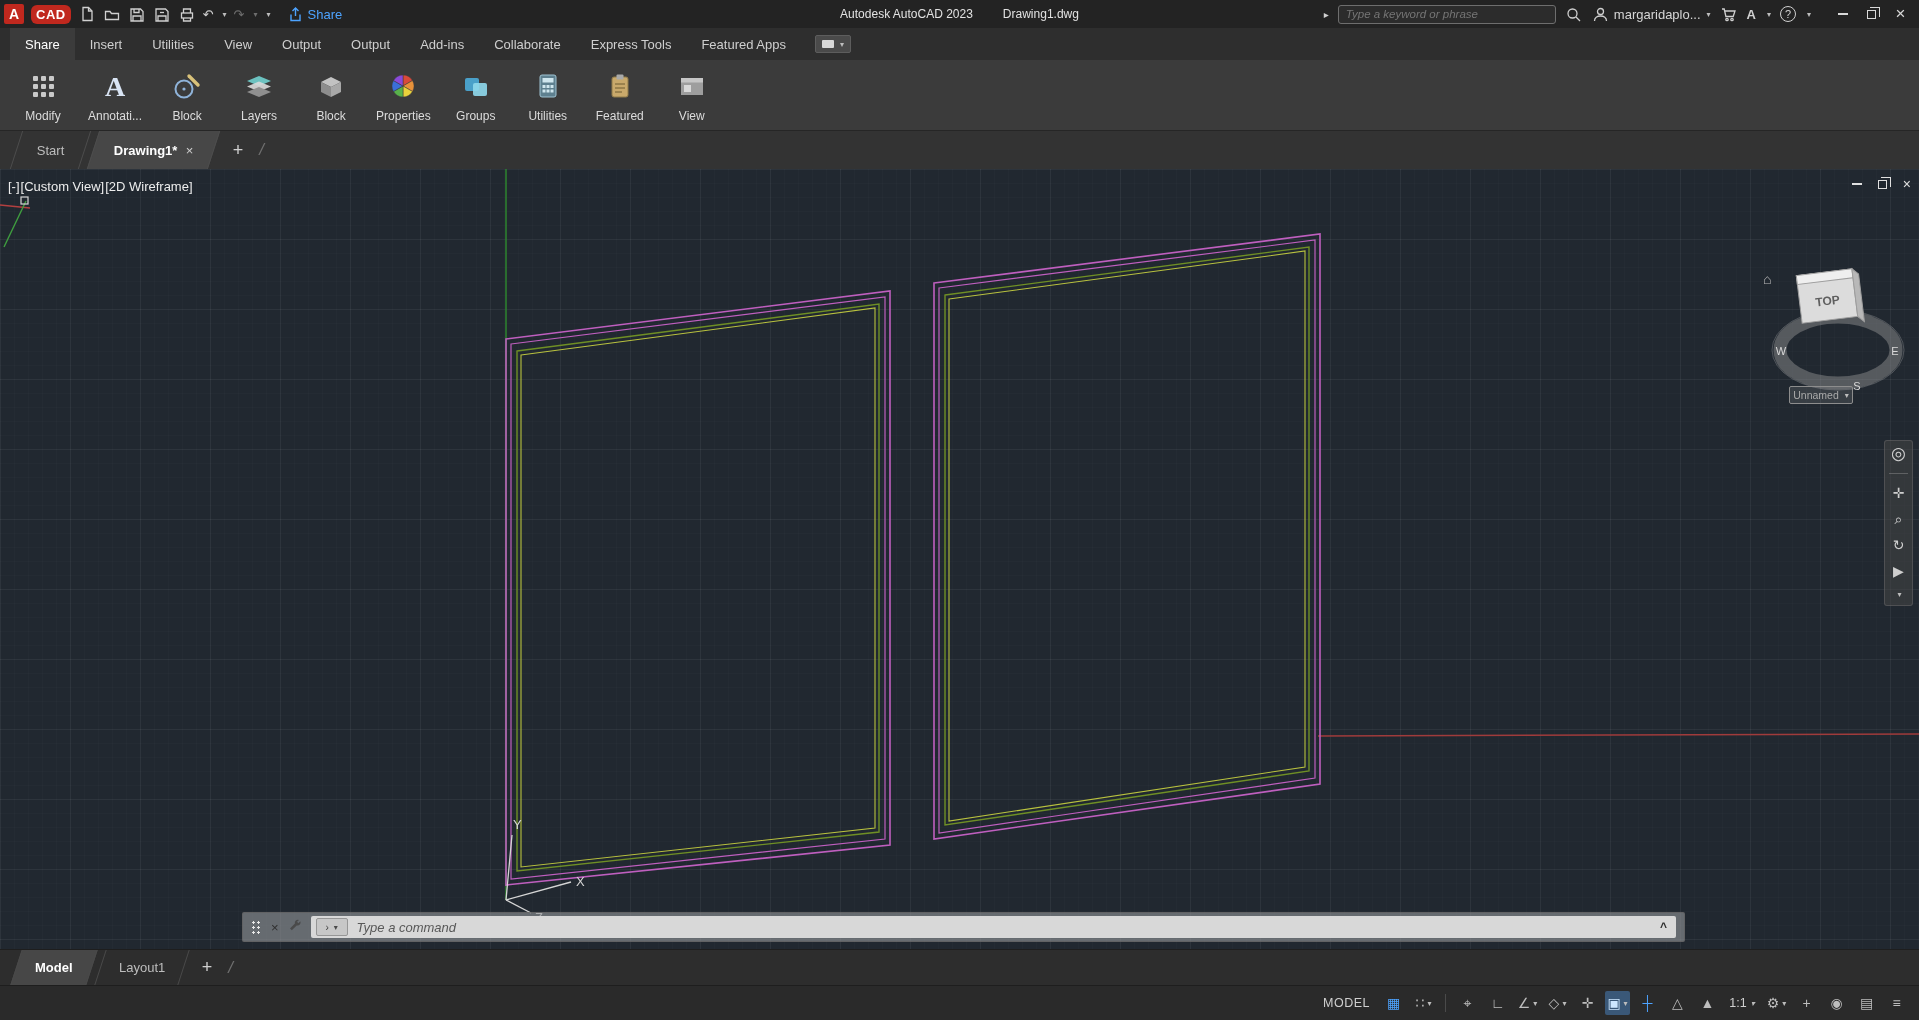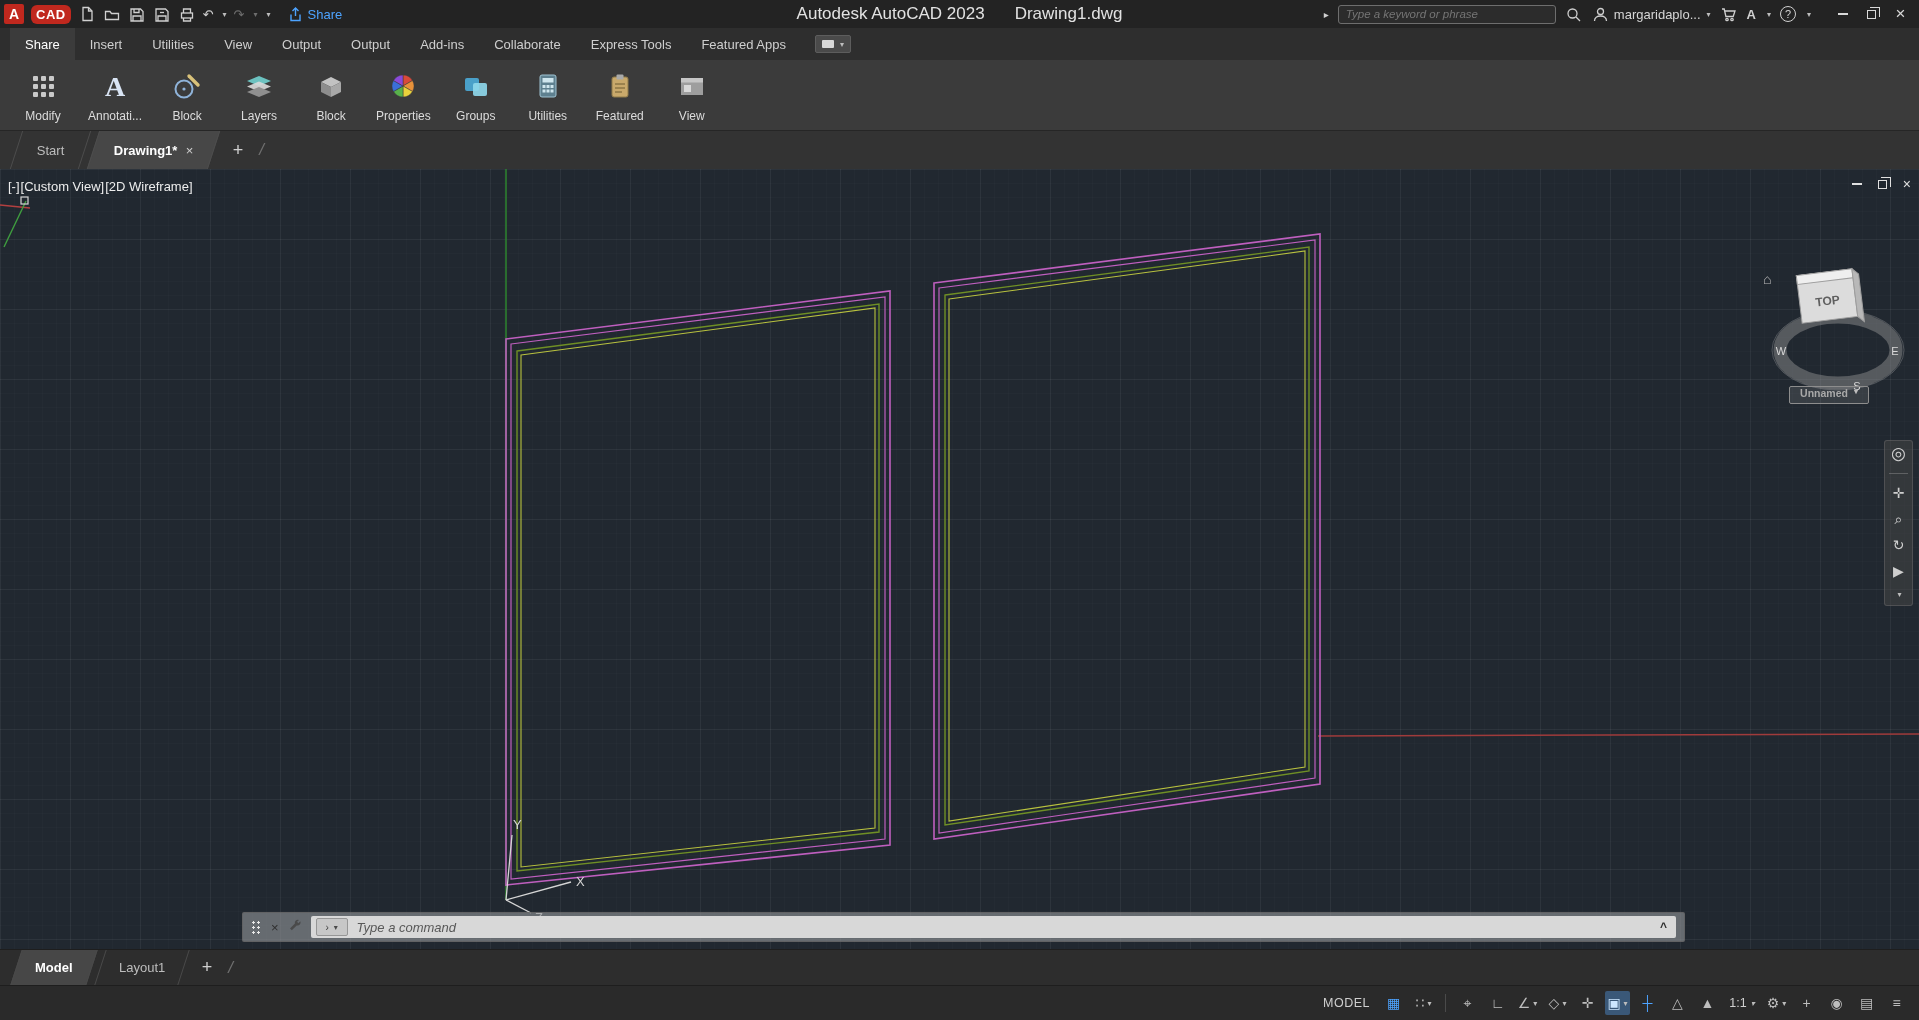--- a/index.html
+++ b/index.html
@@ -16,21 +16,21 @@
   .logo-cad { background:#c0281e; color:#fff; font-size:13px; font-weight:bold;
               padding:2px 5px; border-radius:6px; letter-spacing:.5px; }
   .tbi { display:flex; align-items:center; justify-content:center; width:18px; height:20px; }
   .tbi svg { stroke:#d0d0d0; fill:none; stroke-width:1.3; }
   .glyph-btn { color:#d0d0d0; font-size:13px; }
   .disabled { color:#6e6e6e !important; }
   .caret { font-size:8px; color:#bdbdbd; margin-left:2px; }
   .share { display:flex; align-items:center; gap:5px; margin-left:10px; color:var(--accent-blue); }
   .share svg { stroke:var(--accent-blue); fill:none; stroke-width:1.4; }
   .title-center { position:absolute; left:50%; transform:translateX(-50%); display:flex; gap:30px;
-                  color:#e2e2e2; font-size:17px; white-space:nowrap; }
+                  color:#e2e2e2; font-size:12px; white-space:nowrap; }
   .tb-right { margin-left:auto; display:flex; align-items:center; gap:9px; padding-right:4px; }
   .search-box { display:flex; align-items:center; background:#2c2c2c; border:1px solid #6e6e6e;
                 border-radius:3px; width:218px; height:19px; padding:0 7px; }
   .search-box input { background:transparent; border:none; outline:none; width:100%;
                       color:#a9a9a9; font-style:italic; font-size:11.5px; font-family:"Liberation Sans",sans-serif; }
   .user { display:flex; align-items:center; gap:4px; }
   .win-btns { display:flex; margin-left:8px; }
   .win-btn { width:29px; height:28px; display:flex; align-items:center; justify-content:center; color:#d9d9d9; font-size:14px; }
   .ic-min { width:10px; border-bottom:2px solid currentColor; display:inline-block; }
   .ic-restore { position:relative; width:9px; height:9px; border:1px solid currentColor; display:inline-block; }
@@ -72,24 +72,24 @@
               linear-gradient(rgba(255,255,255,0.015) 1px, transparent 1px),
               linear-gradient(90deg, rgba(255,255,255,0.015) 1px, transparent 1px);
             background-size:70px 70px, 70px 70px, 14px 14px, 14px 14px;
             overflow:hidden; }
   .geometry { position:absolute; inset:0; }
   .vp-label { position:absolute; left:8px; top:10px; display:flex; gap:1px;
               color:#ededed; font-size:13px; }
   .vp-winbtns { position:absolute; right:8px; top:8px; display:flex; gap:16px;
                 color:#e0e0e0; align-items:center; height:14px; }
   .vcube-home { position:absolute; left:1763px; top:102px; color:#b9b9b9; font-size:14px; }
-  .named-view { position:absolute; left:1789px; top:217px; width:80px; height:18px;
+  .named-view { position:absolute; left:1789px; top:217px; width:64px; height:18px;
                 border:1px solid #8d8d8d; background:rgba(190,190,190,0.15); border-radius:2px;
-                color:#a9a9a9; font-size:10.5px; display:flex; align-items:flex-start;
-                justify-content:center; gap:4px;font-weight:bold; }
+                color:#a9a9a9; font-size:10.5px; display:flex; align-items:center;
+                justify-content:center; gap:4px; }
   .navbar { position:absolute; right:6px; top:271px; width:29px; padding:6px 0;
             background:rgba(70,70,70,0.55); border:1px solid rgba(120,120,120,0.4);
             border-radius:3px; display:flex; flex-direction:column; align-items:center;
             gap:12px; color:#cfcfcf; }
   .navbar .nbi { font-size:14px; line-height:14px; }
   .navbar .nbi.big { font-size:17px; }
   .nb-sep { width:19px; border-top:1px solid rgba(160,160,160,0.4); }
 
   
   .cmdbar { position:absolute; left:242px; top:743px; width:1443px; height:30px;

